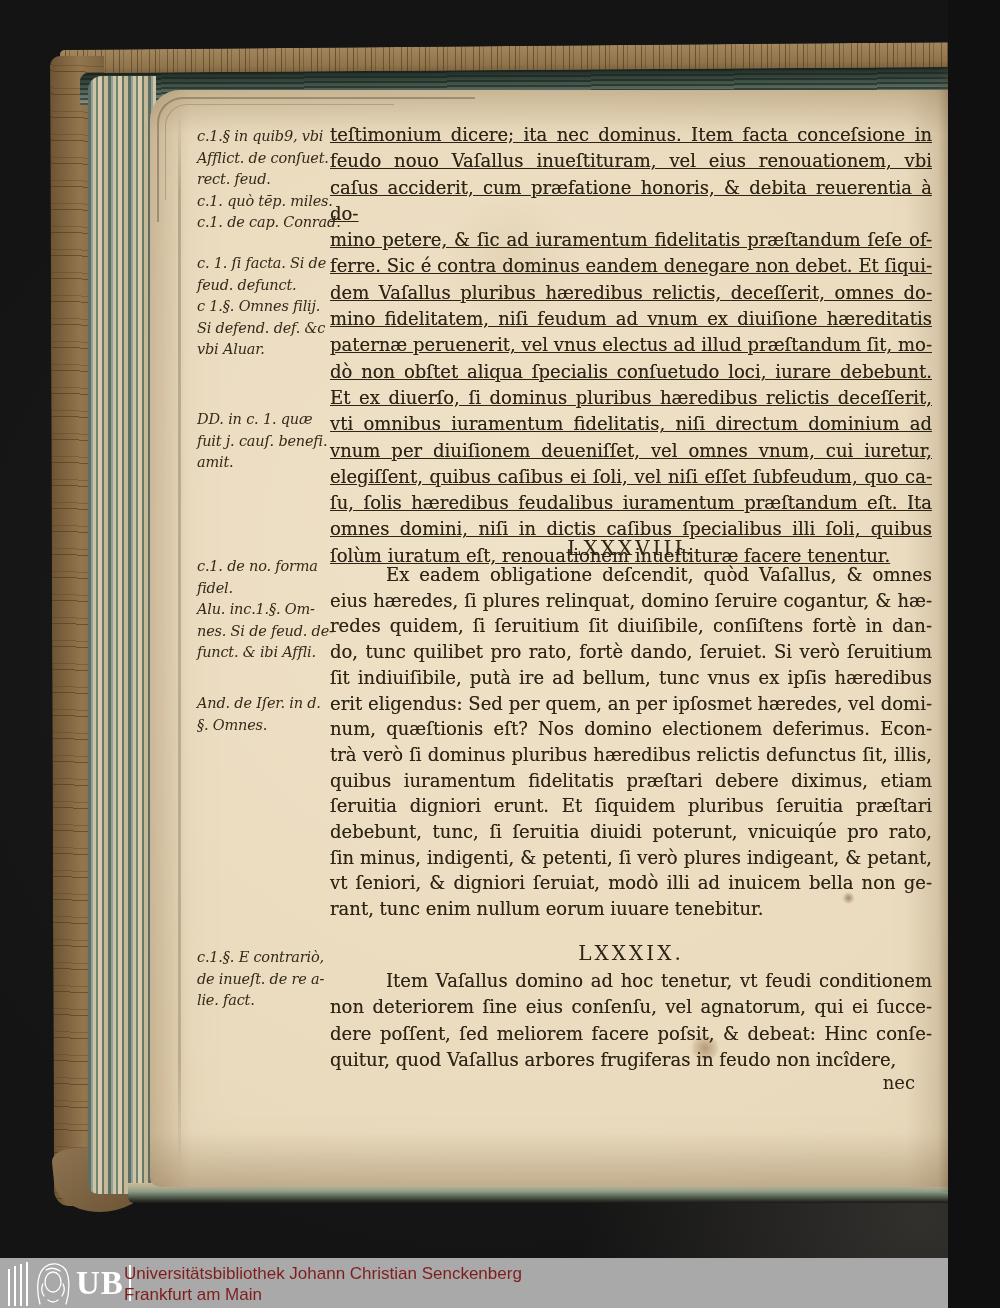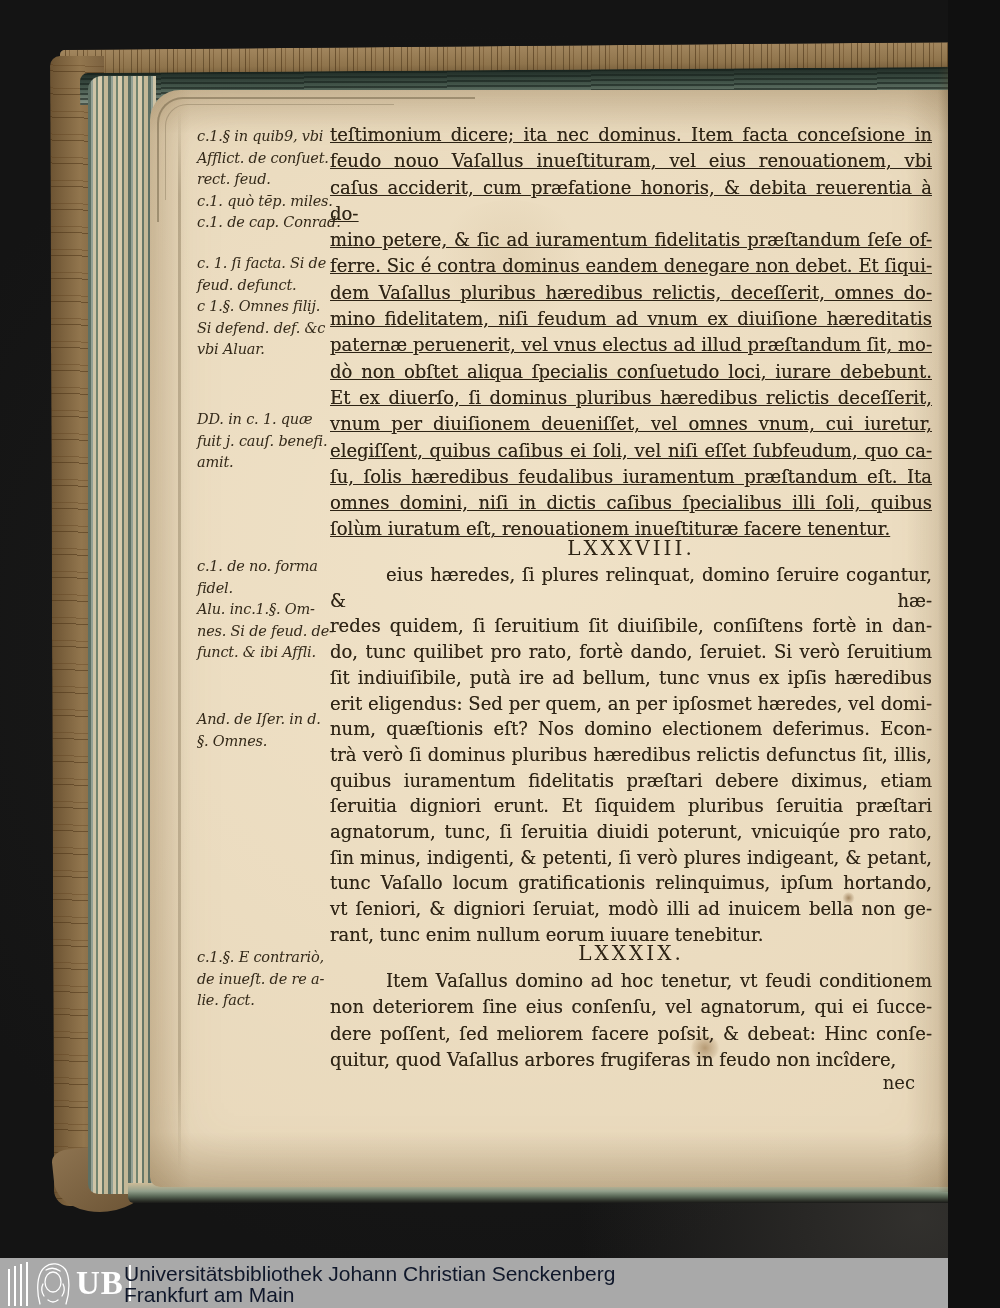--- a/index.html
+++ b/index.html
@@ -82,21 +82,21 @@
   .h1{top:536px;}
   .h2{top:941px;}
   .catchword{position:absolute;left:330px;width:585px;top:1072px;text-align:right;font-size:18px;}
   
   .banner{position:absolute;left:0;top:1258px;width:1000px;height:50px;background:#a9a9a9;z-index:10;
     font-family:"Liberation Sans", sans-serif;}
   .logo{position:absolute;left:6px;top:2px;height:46px;display:flex;align-items:center;}
   .logo svg{display:block;}
   .ub-text{color:#fff;font:bold 33px "Liberation Serif", serif;margin-left:2px;letter-spacing:1px;}
   .logo-rule{width:2px;height:36px;background:#fff;margin-left:5px;}
-  .banner-text{position:absolute;left:124px;top:5px;color:#0f172a;font-size:21px;line-height:21px;}
+  .banner-text{position:absolute;left:124px;top:5px;color:#7f1d1d;font-size:17px;line-height:21px;}
 </style>
 </head>
 <body>
 
 <div class="stage">
 
   <div class="cover-top"></div>
   <div class="cover-left"></div>
   <div class="cover-corner-bl"></div>
   <div class="edge-top"></div>
@@ -131,63 +131,64 @@
         <div class="mline">fuit j. cauſ. benefi.</div>
         <div class="mline">amit.</div>
       </div>
     <div class="margin-note" style="top:556px">
         <div class="mline">c.1. de no. forma</div>
         <div class="mline">fidel.</div>
         <div class="mline">Alu. inc.1.§. Om-</div>
         <div class="mline">nes. Si de feud. de-</div>
         <div class="mline">funct. &amp; ibi Affli.</div>
       </div>
-    <div class="margin-note" style="top:709px">
+    <div class="margin-note" style="top:693px">
         <div class="mline">And. de Iſer. in d.</div>
         <div class="mline">§. Omnes.</div>
       </div>
     <div class="margin-note" style="top:947px">
         <div class="mline">c.1.§. E contrariò,</div>
         <div class="mline">de inueſt. de re a-</div>
         <div class="mline">lie. fact.</div>
       </div>
 
     <div class="body-col para p1">
         <div class="bline">teſtimonium dicere; ita nec dominus. Item facta conceſsione in</div>
         <div class="bline">feudo nouo Vaſallus inueſtituram, vel eius renouationem, vbi</div>
         <div class="bline">caſus acciderit, cum præfatione honoris, &amp; debita reuerentia à do-</div>
         <div class="bline">mino petere, &amp; ſic ad iuramentum fidelitatis præſtandum ſeſe of-</div>
         <div class="bline">ferre. Sic é contra dominus eandem denegare non debet. Et ſiqui-</div>
         <div class="bline">dem Vaſallus pluribus hæredibus relictis, deceſſerit, omnes do-</div>
         <div class="bline">mino fidelitatem, niſi feudum ad vnum ex diuiſione hæreditatis</div>
         <div class="bline">paternæ peruenerit, vel vnus electus ad illud præſtandum ſit, mo-</div>
         <div class="bline">dò non obſtet aliqua ſpecialis conſuetudo loci, iurare debebunt.</div>
         <div class="bline">Et ex diuerſo, ſi dominus pluribus hæredibus relictis deceſſerit,</div>
+        <div class="bline">vti omnibus iuramentum fidelitatis, niſi directum dominium ad</div>
         <div class="bline">vnum per diuiſionem deueniſſet, vel omnes vnum, cui iuretur,</div>
         <div class="bline">elegiſſent, quibus caſibus ei ſoli, vel niſi eſſet ſubfeudum, quo ca-</div>
         <div class="bline">ſu, ſolis hæredibus feudalibus iuramentum præſtandum eſt. Ita</div>
         <div class="bline">omnes domini, niſi in dictis caſibus ſpecialibus illi ſoli, quibus</div>
         <div class="bline">ſolùm iuratum eſt, renouationem inueſtituræ facere tenentur.</div>
       </div>
 
     <div class="heading h1">LXXXVIII.</div>
 
     <div class="body-col para indent-first p2">
+        <div class="bline">Ex eadem obligatione deſcendit, quòd Vaſallus, &amp; omnes</div>
         <div class="bline">eius hæredes, ſi plures relinquat, domino ſeruire cogantur, &amp; hæ-</div>
         <div class="bline">redes quidem, ſi ſeruitium ſit diuiſibile, conſiſtens fortè in dan-</div>
         <div class="bline">do, tunc quilibet pro rato, fortè dando, ſeruiet. Si verò ſeruitium</div>
         <div class="bline">ſit indiuiſibile, putà ire ad bellum, tunc vnus ex ipſis hæredibus</div>
         <div class="bline">erit eligendus: Sed per quem, an per ipſosmet hæredes, vel domi-</div>
         <div class="bline">num, quæſtionis eſt? Nos domino electionem deferimus. Econ-</div>
         <div class="bline">trà verò ſi dominus pluribus hæredibus relictis defunctus ſit, illis,</div>
         <div class="bline">quibus iuramentum fidelitatis præſtari debere diximus, etiam</div>
         <div class="bline">ſeruitia digniori erunt. Et ſiquidem pluribus ſeruitia præſtari</div>
-        <div class="bline">agnatorum, tunc, ſi ſeruitia diuidi poterunt, vnicuiqúe pro rato,</div>
+        <div class="bline">debebunt, tunc, ſi ſeruitia diuidi poterunt, vnicuiqúe pro rato,</div>
         <div class="bline">ſin minus, indigenti, &amp; petenti, ſi verò plures indigeant, &amp; petant,</div>
-        <div class="bline">tunc Vaſallo locum gratificationis relinquimus, ipſum hortando,</div>
         <div class="bline">vt ſeniori, &amp; digniori ſeruiat, modò illi ad inuicem bella non ge-</div>
         <div class="bline">rant, tunc enim nullum eorum iuuare tenebitur.</div>
       </div>
 
     <div class="heading h2">LXXXIX.</div>
 
     <div class="body-col para indent-first p3">
         <div class="bline">Item Vaſallus domino ad hoc tenetur, vt feudi conditionem</div>
         <div class="bline">non deteriorem ſine eius conſenſu, vel agnatorum, qui ei ſucce-</div>
         <div class="bline">dere poſſent, ſed meliorem facere poſsit, &amp; debeat: Hinc conſe-</div>

